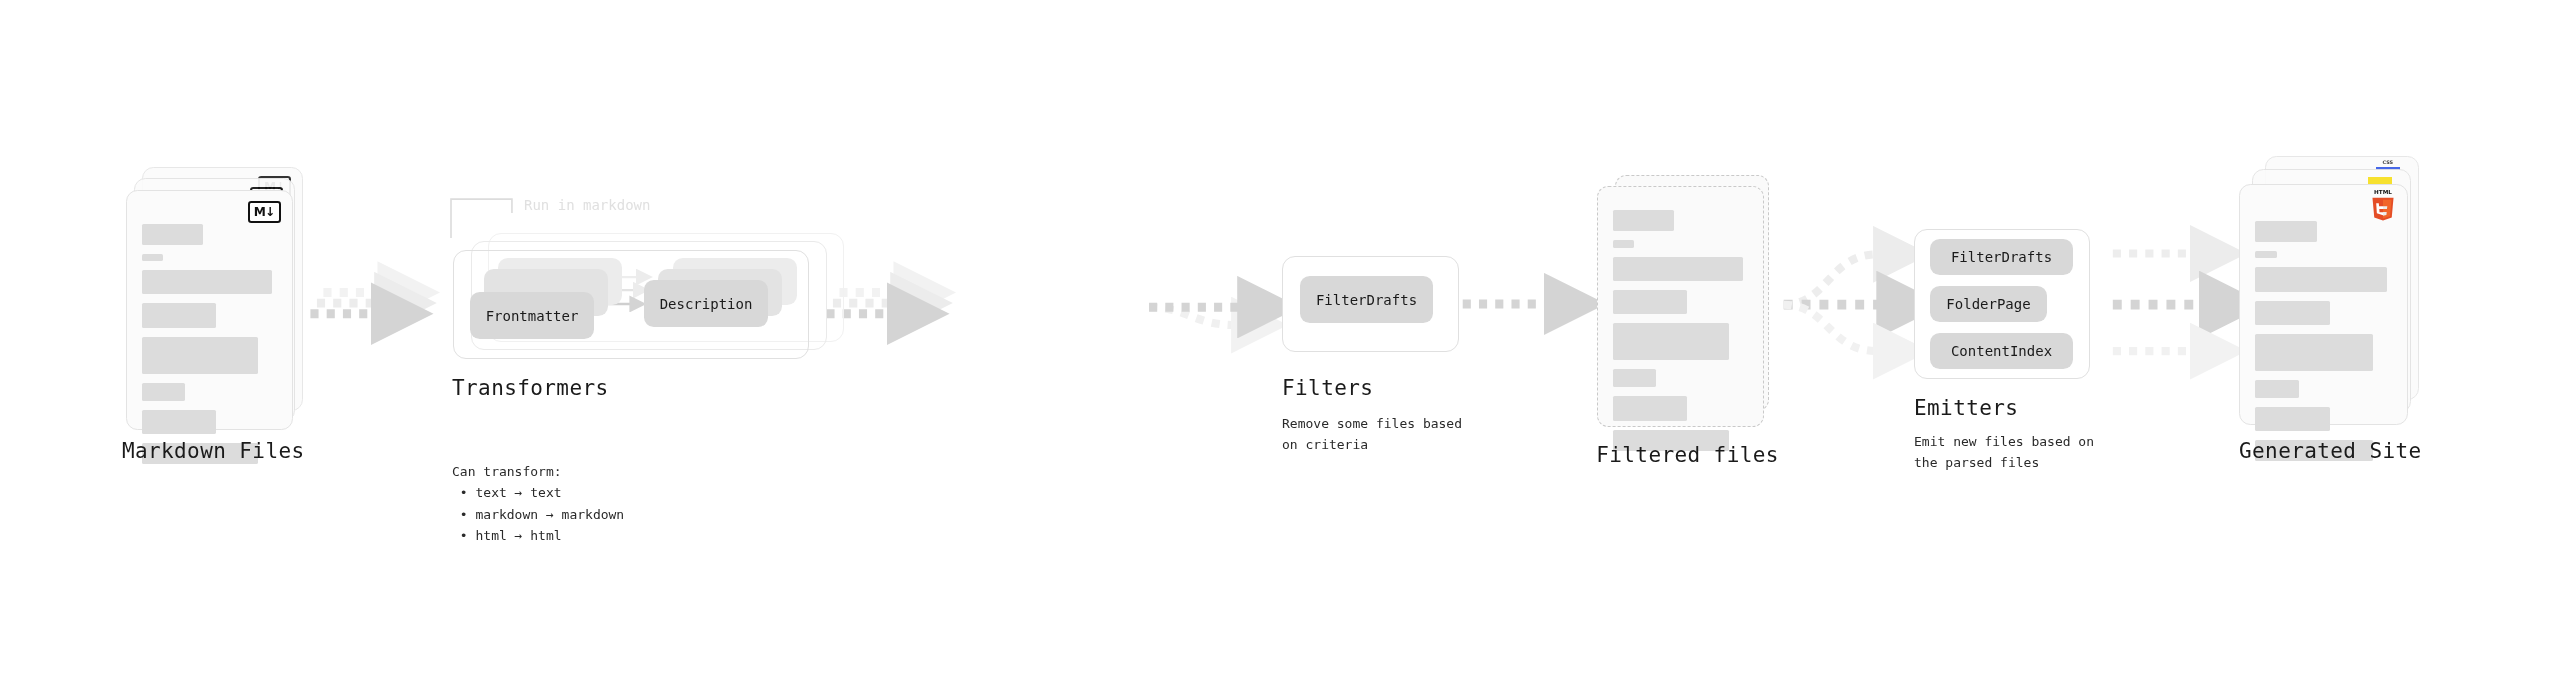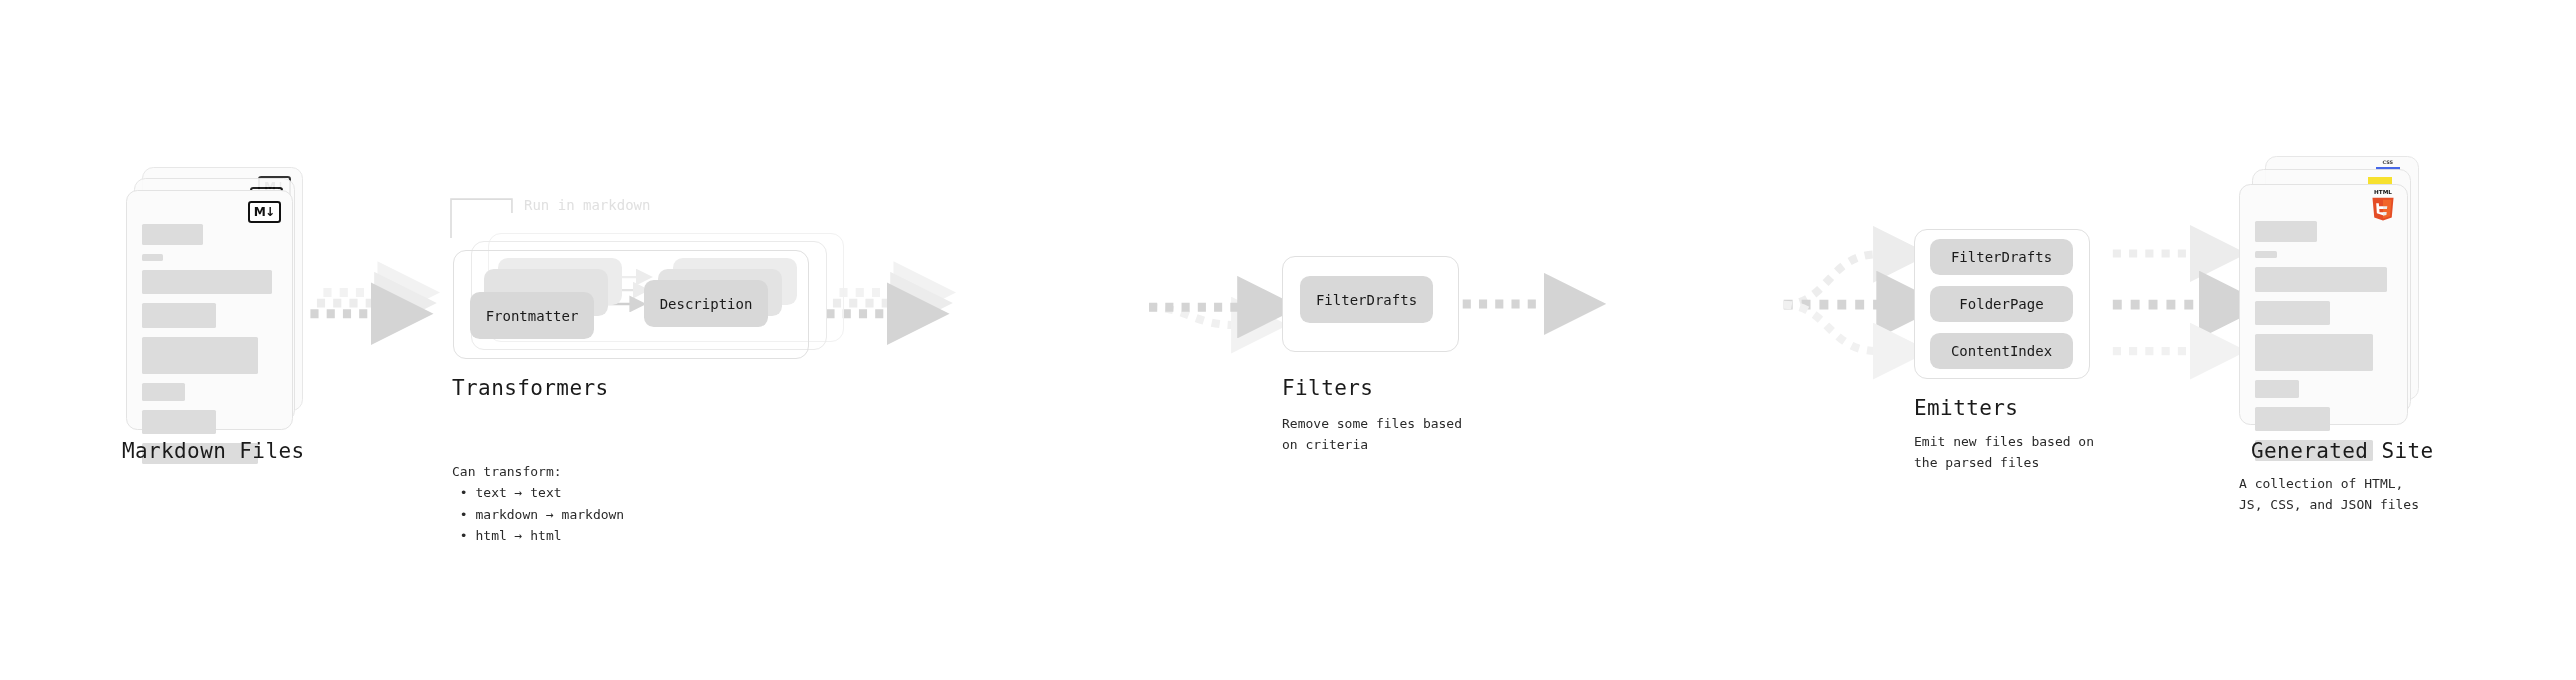--- a/index.html
+++ b/index.html
@@ -217,25 +217,43 @@
 
 
   <div class="node" style="left:0;top:0;">
     <div class="group solidbg" style="left:1282px;top:256px;width:177px;height:96px;"></div>
     <div class="chip" style="left:1300px;top:276px;width:133px;height:47px;">FilterDrafts</div>
     <div class="title" style="left:1282px;top:376px;">Filters</div>
     <div class="desc" style="left:1282px;top:413px;">Remove some files based
 on criteria</div>
   </div>
 
+  <div class="node" style="left:1597px;top:175px;">
+    <div class="doc-stack" style="width:187px;height:260px;">
+      <div class="doc dashed" style="left:18px;top:0;width:154px;height:236px;"></div>
+      <div class="doc dashed" style="left:0;top:11.4px;width:167px;height:241px;">
+        <div class="doc-body" style="top:23px;">
+          <div class="line" style="width:45%;height:21px;"></div>
+          <div class="line" style="width:16%;height:7.3px;"></div>
+          <div class="line" style="width:96%;height:24.4px;"></div>
+          <div class="line" style="width:55%;height:24.4px;"></div>
+          <div class="line" style="width:86%;height:37px;"></div>
+          <div class="line" style="width:32%;height:18px;"></div>
+          <div class="line" style="width:55%;height:24.4px;"></div>
+          <div class="line" style="width:86%;height:21px;"></div>
+        </div>
+      </div>
+    </div>
+    <div class="title" style="left:-0.8px;top:268px;">Filtered files</div>
+  </div>
 
   <div class="node" style="left:0;top:0;">
     <div class="group solidbg" style="left:1914px;top:229px;width:176px;height:150px;"></div>
     <div class="chip" style="left:1930px;top:239px;width:143px;height:36px;">FilterDrafts</div>
-    <div class="chip" style="left:1930px;top:286px;width:143px;height:36px;">FolderPage</div>
+    <div class="chip" style="left:1930px;top:286px;width:117px;height:36px;">FolderPage</div>
     <div class="chip" style="left:1930px;top:333px;width:143px;height:36px;">ContentIndex</div>
     <div class="title" style="left:1914px;top:396px;">Emitters</div>
     <div class="desc" style="left:1914px;top:431px;">Emit new files based on
 the parsed files</div>
   </div>
 
   <div class="node" style="left:2239px;top:156px;">
     <div class="doc-stack" style="width:195px;height:268px;">
       <div class="doc back2" style="left:26px;top:0;width:154px;height:244px;">
         <div class="badge-css" style="right:18px;top:3.3px;">
@@ -261,19 +279,17 @@
           <div class="line" style="width:16%;height:7.3px;"></div>
           <div class="line" style="width:96%;height:24.4px;"></div>
           <div class="line" style="width:55%;height:24.4px;"></div>
           <div class="line" style="width:86%;height:37px;"></div>
           <div class="line" style="width:32%;height:18px;"></div>
           <div class="line" style="width:55%;height:24.4px;"></div>
           <div class="line" style="width:86%;height:21px;"></div>
         </div>
       </div>
     </div>
-    <div class="title" style="left:12px;top:283px;">Generated Site</div>
-    <div class="desc" style="left:0;top:317px;">A collection of HTML,
-JS, CSS, and JSON files</div>
+    <div class="title" style="left:0;top:283px;">Generated Site</div>
   </div>
 
 </div>
 
 
 </body></html>

